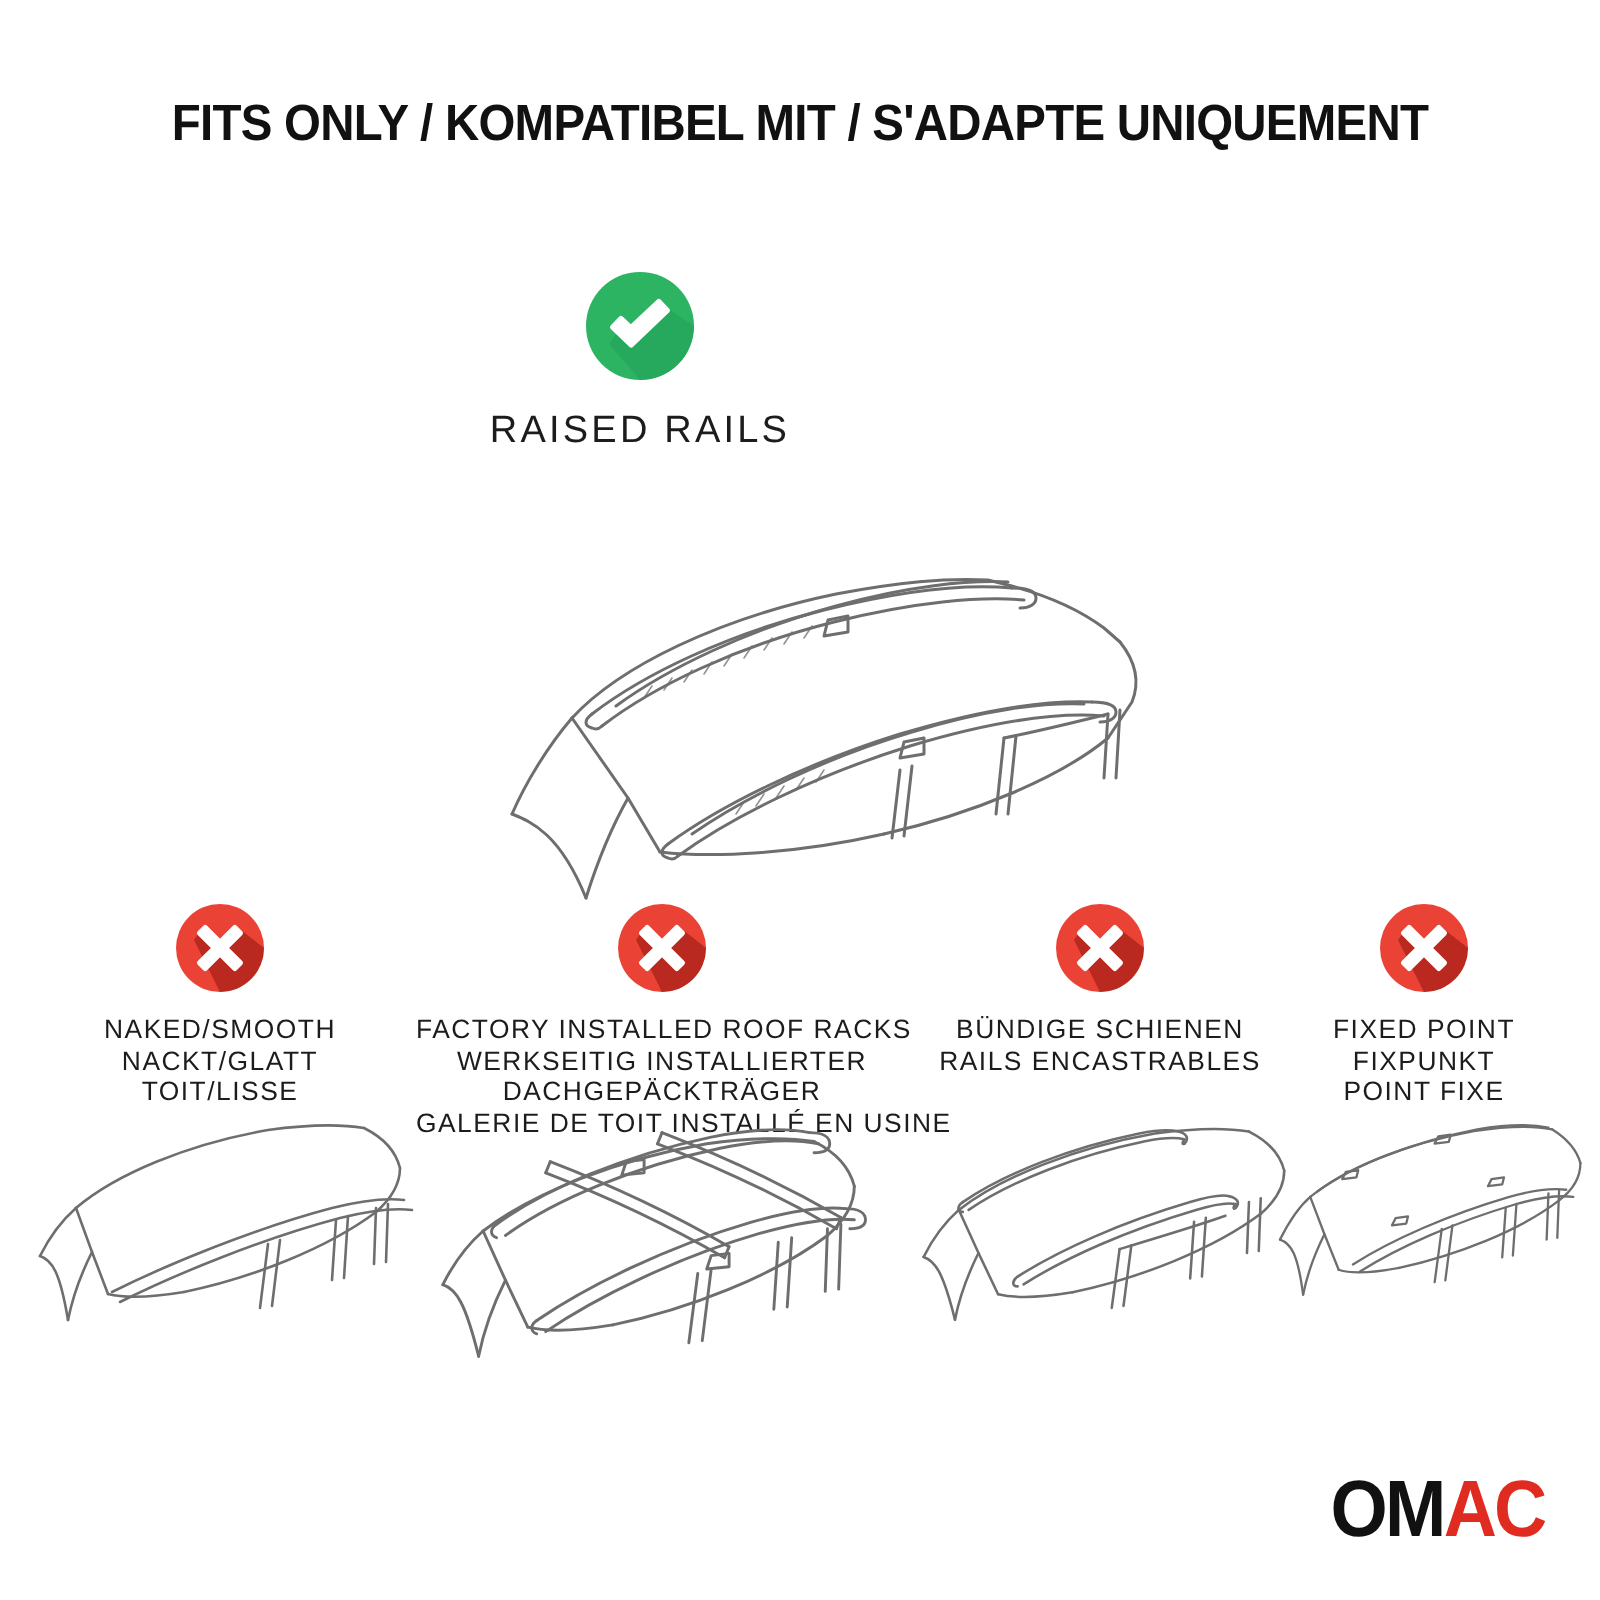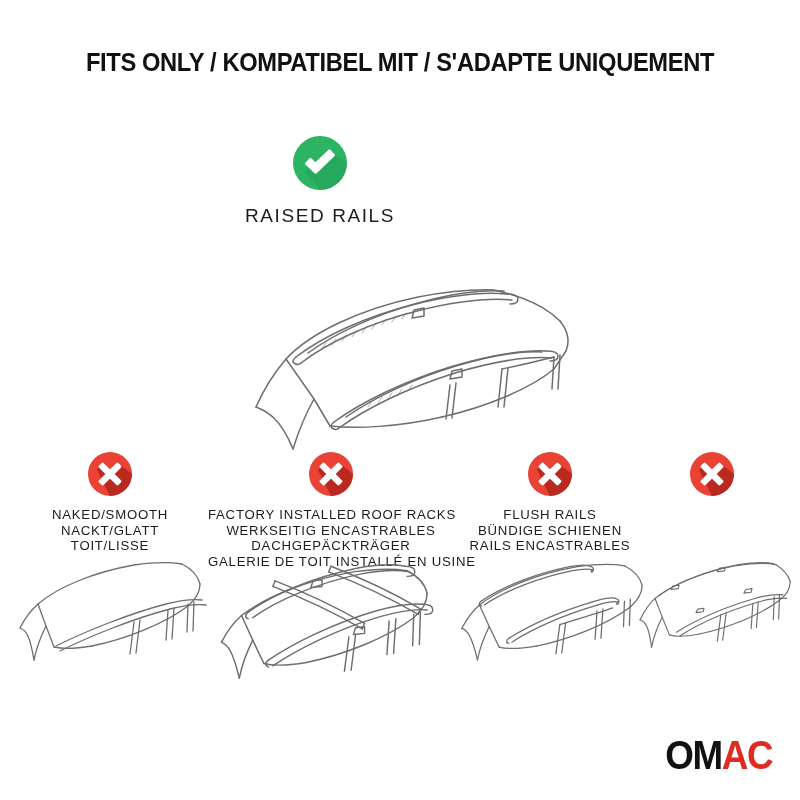--- a/index.html
+++ b/index.html
@@ -263,21 +263,21 @@
   <div class="col" id="col-factory">
     <div class="col-badge">
       <svg viewBox="0 0 44 44" width="44" height="44" aria-hidden="true">
         <circle cx="22" cy="22" r="22" fill="#EA4335"></circle>
         <path d="M22 44 A22 22 0 0 0 44 22 L30 11 L22 19 L14 11 L9 18 Z" fill="#9E1B14" opacity="0.65"></path>
         <path d="M14.6 11.8 L22 19.2 L29.4 11.8 L32.2 14.6 L24.8 22 L32.2 29.4 L29.4 32.2 L22 24.8 L14.6 32.2 L11.8 29.4 L19.2 22 L11.8 14.6 Z" fill="#ffffff" stroke="#ffffff" stroke-width="2.6" stroke-linejoin="round"></path>
       </svg>
     </div>
     <div class="col-labels">
       <div class="lbl">FACTORY INSTALLED ROOF RACKS</div>
-      <div class="lbl">WERKSEITIG ENCASTRABLES</div>
+      <div class="lbl">WERKSEITIG INSTALLIERTER</div>
       <div class="lbl">DACHGEPÄCKTRÄGER</div>
       <div class="lbl">GALERIE DE TOIT INSTALLÉ EN USINE</div>
     </div>
     <div class="col-art">
       <svg viewBox="0 0 220 145" aria-hidden="true">
         <g fill="none" stroke="#6E6E6E" stroke-width="1.3" stroke-linecap="round" stroke-linejoin="round">
 
           <path d="M30 55 C52 38 90 23 130 16 C152 13 166 13 178 15"></path>
           <path d="M178 15 C188 20 194 27 196 35"></path>
           <path d="M196 35 C196 43 192 50 184 57"></path>
@@ -324,21 +324,20 @@
 
   <div class="col" id="col-flush">
     <div class="col-badge">
       <svg viewBox="0 0 44 44" width="44" height="44" aria-hidden="true">
         <circle cx="22" cy="22" r="22" fill="#EA4335"></circle>
         <path d="M22 44 A22 22 0 0 0 44 22 L30 11 L22 19 L14 11 L9 18 Z" fill="#9E1B14" opacity="0.65"></path>
         <path d="M14.6 11.8 L22 19.2 L29.4 11.8 L32.2 14.6 L24.8 22 L32.2 29.4 L29.4 32.2 L22 24.8 L14.6 32.2 L11.8 29.4 L19.2 22 L11.8 14.6 Z" fill="#ffffff" stroke="#ffffff" stroke-width="2.6" stroke-linejoin="round"></path>
       </svg>
     </div>
     <div class="col-labels">
-      <div class="lbl">FLUSH RAILS</div>
       <div class="lbl">BÜNDIGE SCHIENEN</div>
       <div class="lbl">RAILS ENCASTRABLES</div>
     </div>
     <div class="col-art">
       <svg viewBox="0 0 200 145" aria-hidden="true">
         <g fill="none" stroke="#6E6E6E" stroke-width="1.3" stroke-linecap="round" stroke-linejoin="round">
           <path d="M28 52 C50 35 88 20 128 13 C150 10 164 10 176 12"></path>
           <path d="M176 12 C186 17 192 24 194 32"></path>
           <path d="M194 32 C194 40 190 47 182 54"></path>
           <path d="M182 54 C158 72 120 87 86 94"></path>
@@ -371,20 +370,25 @@
   </div>
 
   <div class="col" id="col-fixedpoint">
     <div class="col-badge">
       <svg viewBox="0 0 44 44" width="44" height="44" aria-hidden="true">
         <circle cx="22" cy="22" r="22" fill="#EA4335"></circle>
         <path d="M22 44 A22 22 0 0 0 44 22 L30 11 L22 19 L14 11 L9 18 Z" fill="#9E1B14" opacity="0.65"></path>
         <path d="M14.6 11.8 L22 19.2 L29.4 11.8 L32.2 14.6 L24.8 22 L32.2 29.4 L29.4 32.2 L22 24.8 L14.6 32.2 L11.8 29.4 L19.2 22 L11.8 14.6 Z" fill="#ffffff" stroke="#ffffff" stroke-width="2.6" stroke-linejoin="round"></path>
       </svg>
     </div>
+    <div class="col-labels">
+      <div class="lbl">FIXED POINT</div>
+      <div class="lbl">FIXPUNKT</div>
+      <div class="lbl">POINT FIXE</div>
+    </div>
     <div class="col-art">
       <svg viewBox="0 0 180 145" aria-hidden="true">
         <g fill="none" stroke="#6E6E6E" stroke-width="1.3" stroke-linecap="round" stroke-linejoin="round">
           <path d="M26 50 C46 34 80 20 118 13 C138 10 152 10 162 12"></path>
           <path d="M162 12 C170 17 176 24 178 31"></path>
           <path d="M178 31 C178 39 174 46 166 52"></path>
           <path d="M166 52 C144 69 108 83 76 90"></path>
           <path d="M76 90 C60 93 48 93 42 91"></path>
           <path d="M42 91 L34 71 L26 50"></path>
           <path d="M26 50 C18 57 13 66 9 74"></path>

